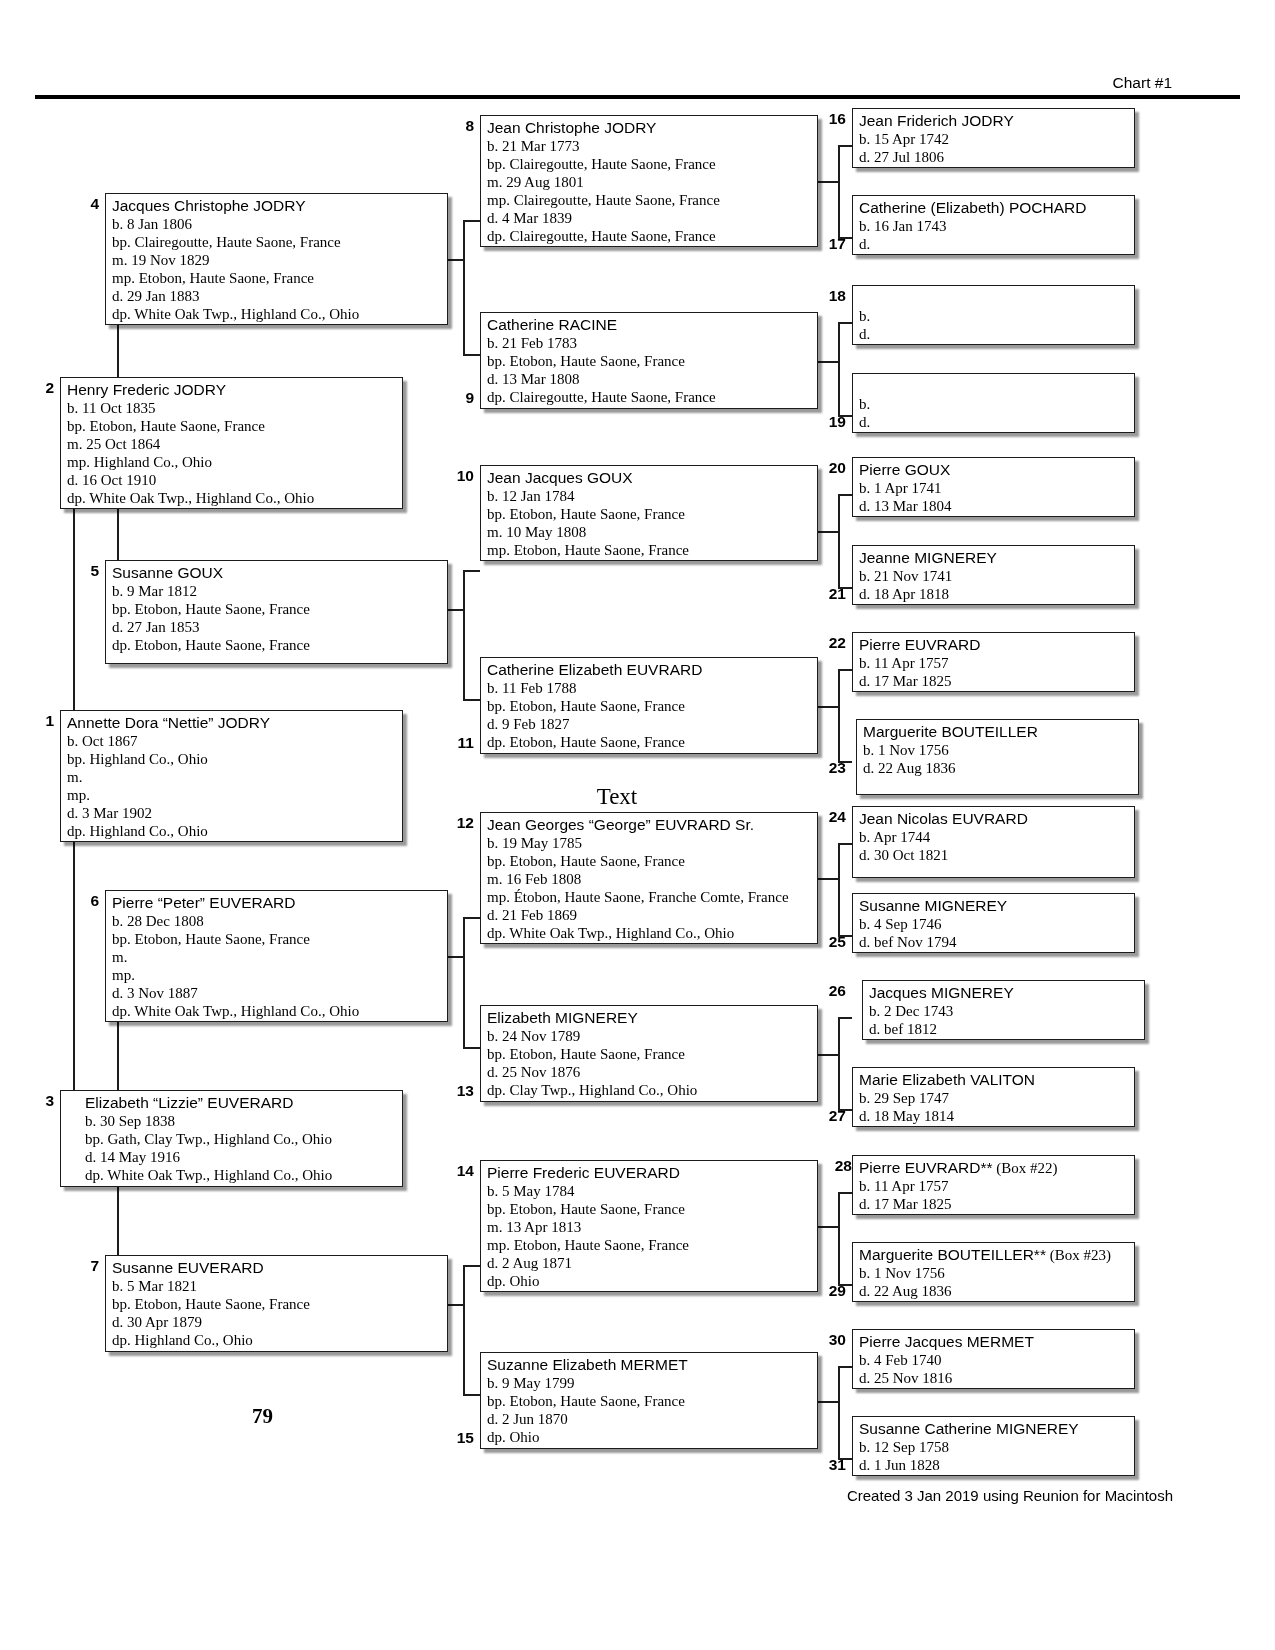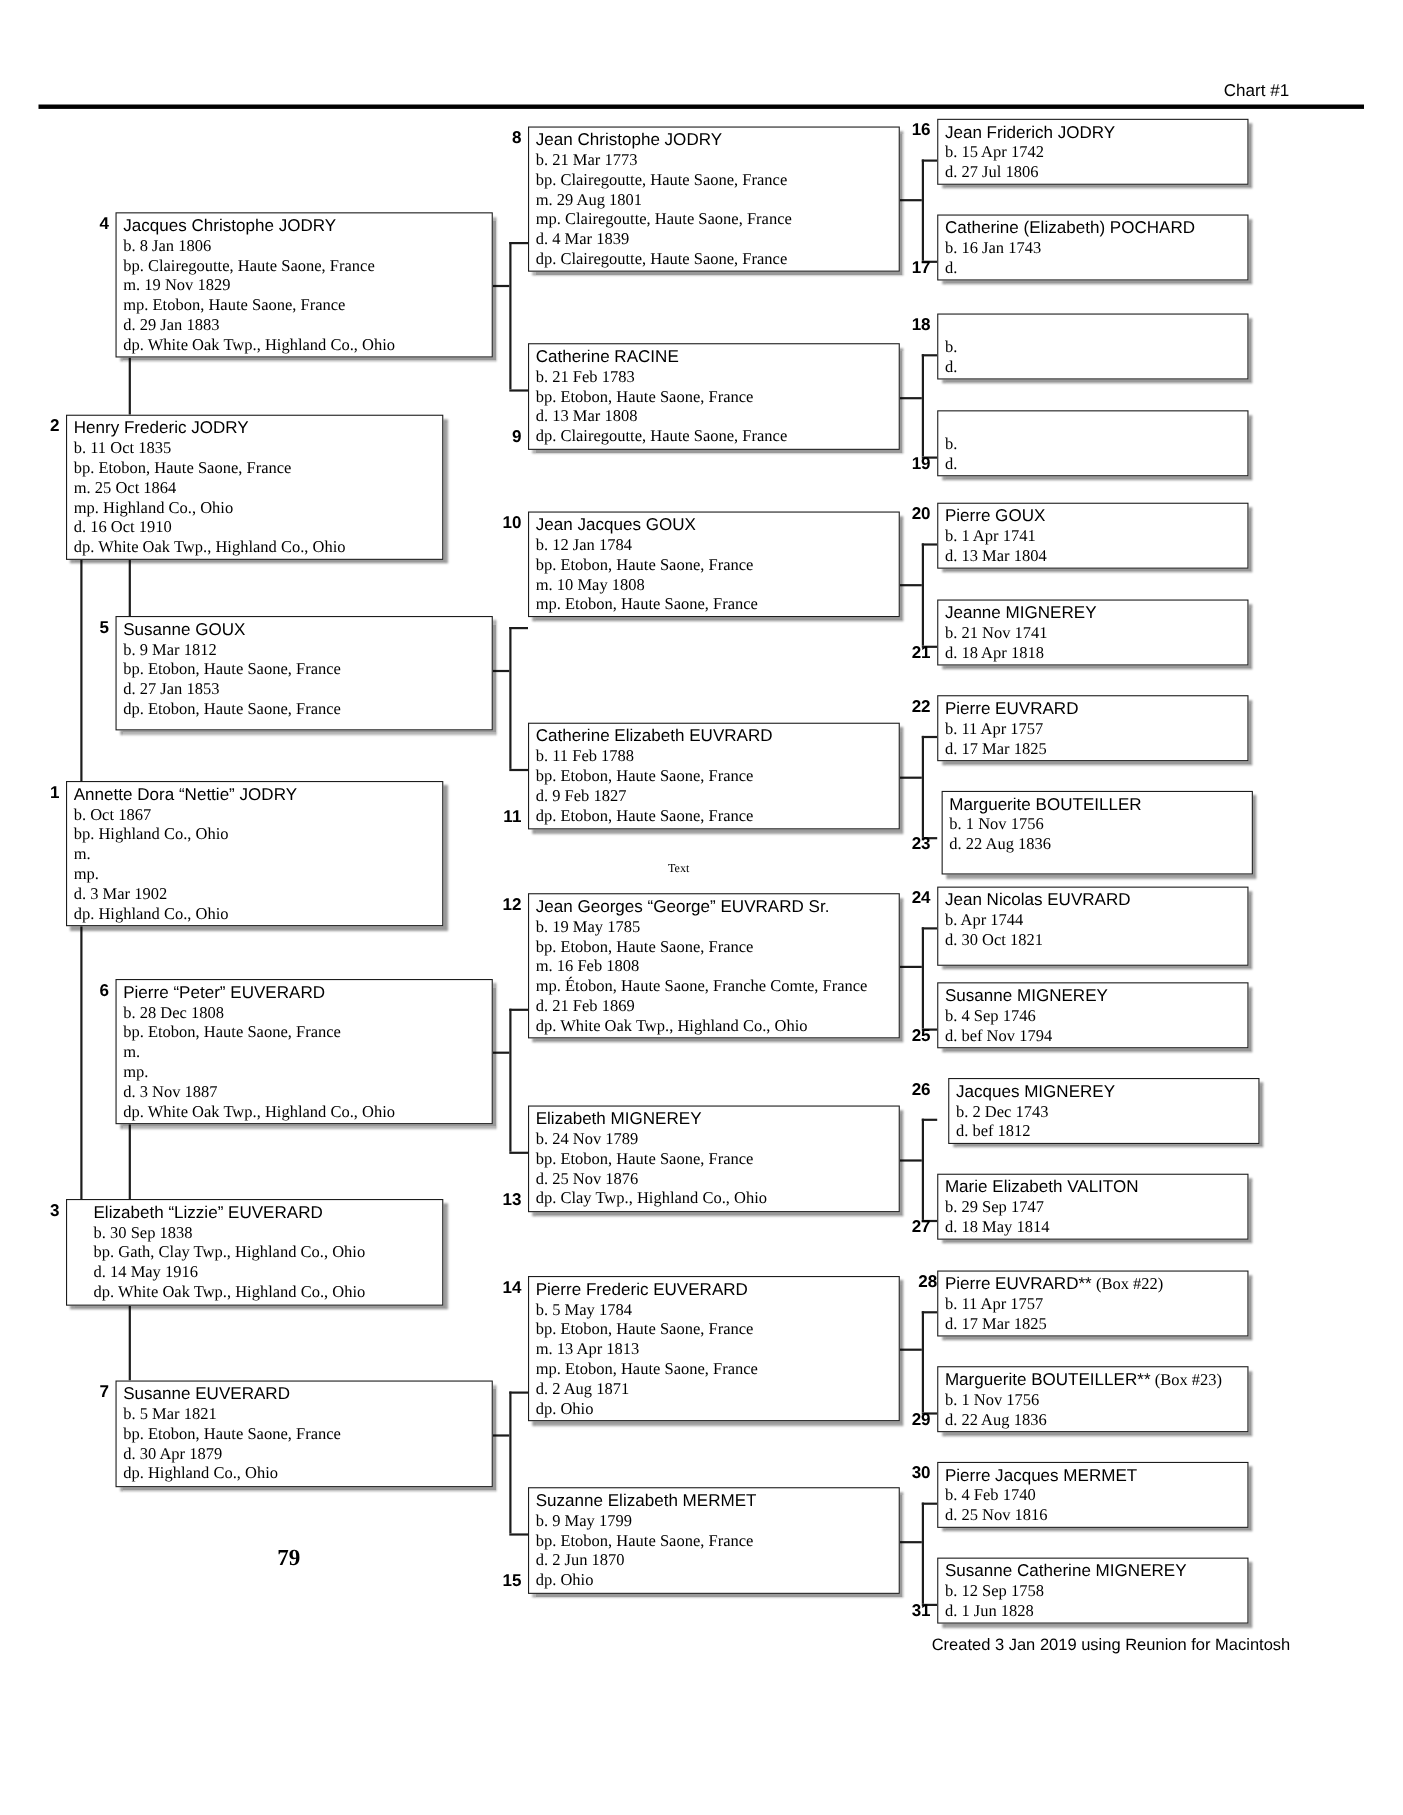--- a/index.html
+++ b/index.html
@@ -13,21 +13,21 @@
   .pbox{position:absolute;background:#fff;border:1.6px solid #1c1c1c;box-sizing:border-box;
         padding:3px 6px 0 6px;overflow:hidden;box-shadow:4px 4px 2px rgba(0,0,0,0.40);}
   .pname{font-family:"Liberation Sans",sans-serif;font-size:15.5px;line-height:18px;
          min-height:18px;white-space:nowrap;}
   .pnote{font-family:"Liberation Serif",serif;font-size:15px;}
   .pline{font-family:"Liberation Serif",serif;font-size:15px;line-height:18px;white-space:nowrap;}
   .pnum{position:absolute;width:40px;text-align:right;font-family:"Liberation Sans",sans-serif;
         font-weight:bold;font-size:15.5px;line-height:18px;}
   .vline,.hline{position:absolute;background:#1c1c1c;}
   .text-annotation{position:absolute;left:567px;top:784px;width:100px;text-align:center;
-        font-family:"Liberation Serif",serif;font-size:11px;}
+        font-family:"Liberation Serif",serif;font-size:23px;}
   .page-number{position:absolute;left:252px;top:1404px;font-family:"Liberation Serif",serif;
         font-weight:bold;font-size:21px;}
   .footer{position:absolute;left:700px;top:1487px;width:473px;text-align:right;
         font-family:"Liberation Sans",sans-serif;font-size:15px;}
 </style>
 </head>
 <body>
 
 <div id="page">
   <div class="chart-label">Chart #1</div>

